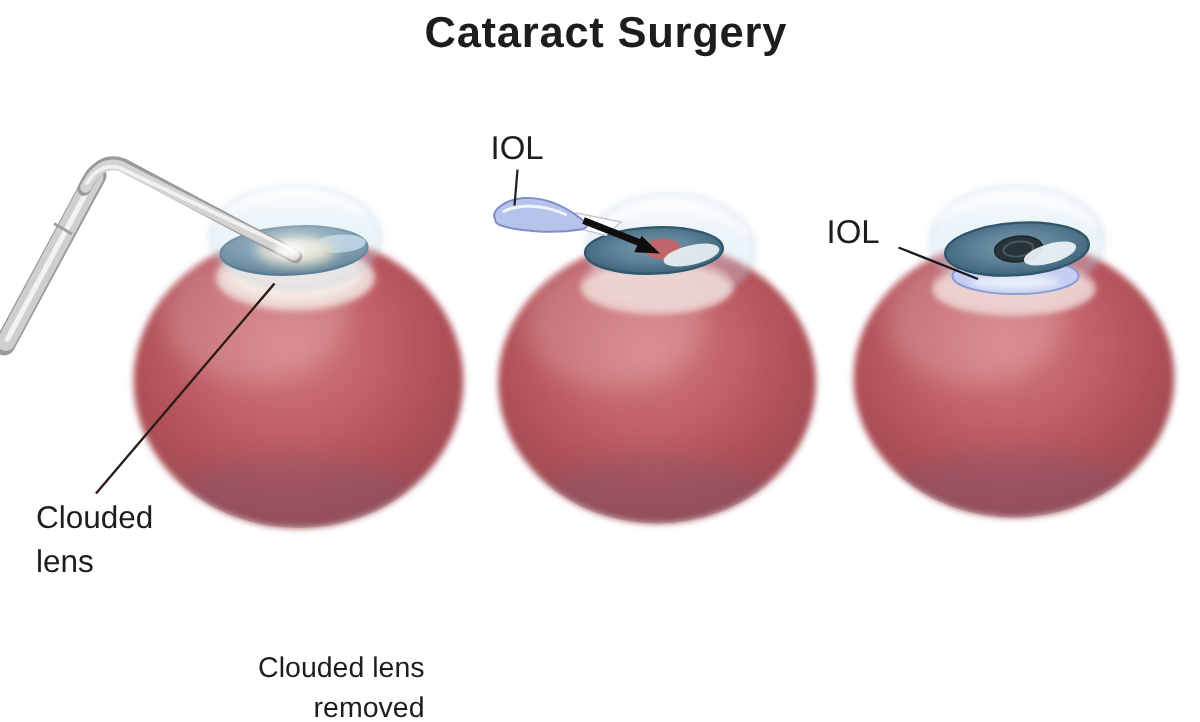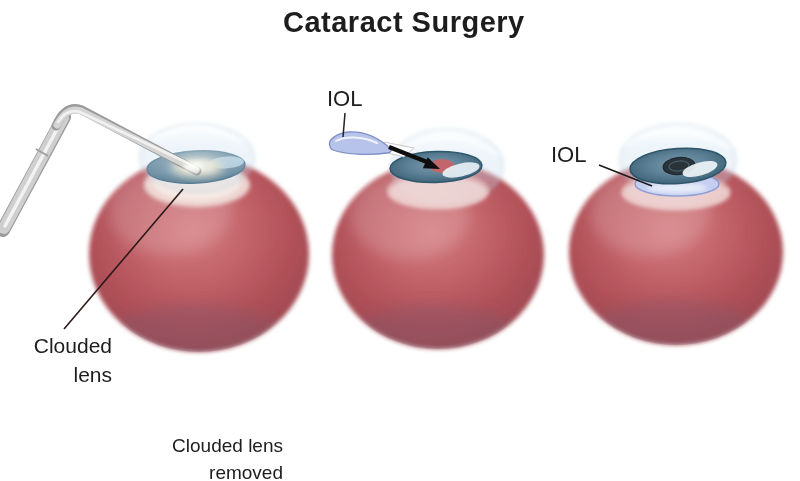--- a/index.html
+++ b/index.html
@@ -12,22 +12,22 @@
     color:#1d1d1d;
   }
   .stage svg{position:absolute;left:0;top:0;}
   .txt{position:absolute;color:#1d1d1d;}
   .title{
     left:283px;top:6px;
     font-size:29px;font-weight:bold;letter-spacing:.5px;
     white-space:nowrap;
   }
   .lbl-clouded{
-    left:12px;top:332px;width:100px;
-    font-size:21px;line-height:1.38;text-align:right;
+    left:24px;top:332px;width:100px;
+    font-size:21px;line-height:1.38;text-align:left;
   }
   .lbl-iol-mid{left:327px;top:86px;font-size:22px;}
   .lbl-iol-right{left:551px;top:142px;font-size:22px;}
   .cap-left{
     left:118px;top:433px;width:165px;
     font-size:19px;line-height:1.42;text-align:right;
   }
   .cap-right{
     left:362px;top:416px;
     font-size:20.5px;white-space:nowrap;

